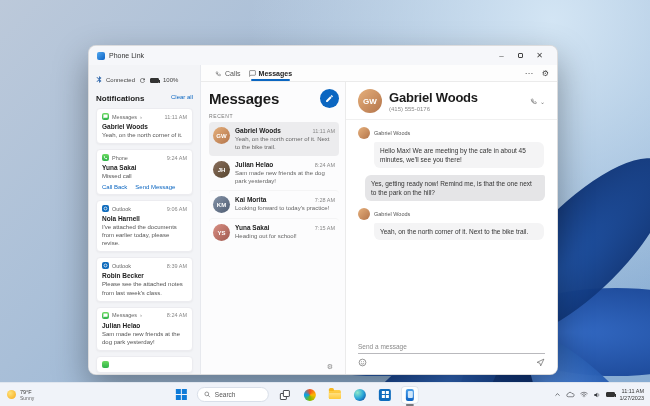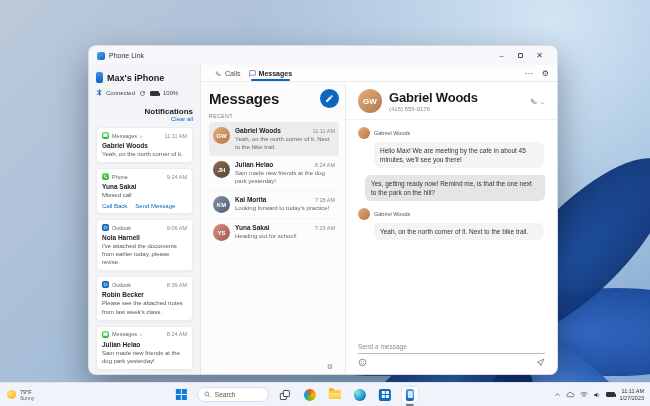--- a/index.html
+++ b/index.html
@@ -35,21 +35,21 @@
   
   .sidebar { width:112px; flex:0 0 112px; background:#f3f4f7; border-right:1px solid #e7e9ee; padding:5px 7px; overflow:hidden; }
   .device-row { display:flex; align-items:center; gap:4px; margin-top:2px; }
   .phone-glyph { width:7px; height:11px; border-radius:2px; background:linear-gradient(180deg,#3f93e8,#0b62c4); }
   .device-name { font-size:9px; font-weight:bold; color:#1b1b1b; }
   .status-row { display:flex; align-items:center; gap:4px; margin-top:6px; color:#444; }
   .status-row svg { display:block; }
   .status-text { font-size:6px; color:#444; }
   .battery { width:9px; height:5px; border:1px solid #333; border-radius:1px; position:relative; background:#333; }
   .battery::after { content:""; position:absolute; right:-2px; top:1px; width:1px; height:3px; background:#333; }
-  .notif-head { display:flex; align-items:flex-end; justify-content:space-between; margin-top:10px;flex-direction:column; }
+  .notif-head { display:flex; align-items:flex-start; justify-content:space-between; margin-top:10px; }
   .notif-title { font-size:8px; font-weight:bold; color:#1b1b1b; }
   .clear-all { font-size:6px; color:#0b66c1; }
   .cards { margin-top:5px; display:flex; flex-direction:column; gap:5px; }
   .card { background:#fff; border:1px solid #ececf0; border-radius:4px; padding:4px 5px; box-shadow:0 1px 2px rgba(0,0,0,.04); }
   .card-head { display:flex; align-items:center; gap:3px; }
   .app-ic { width:7px; height:7px; border-radius:2px; display:flex; align-items:center; justify-content:center; flex:0 0 7px; }
   .ic-msg { background:linear-gradient(180deg,#6ada60,#2fb24a); }
   .ic-phone { background:linear-gradient(180deg,#6ada60,#2fb24a); }
   .ic-outlook { background:#0f6cbd; }
   .app-ic svg { display:block; }
@@ -179,24 +179,20 @@
       <span class="win-btn">
           <i class="maxbox"></i>
         </span>
       <span class="win-btn">✕</span>
     </div>
   </div>
 
   <div class="app-body">
 
     <div class="sidebar">
-      <div class="device-row">
-        <span class="phone-glyph"></span>
-        <span class="device-name">Max's iPhone</span>
-      </div>
       <div class="status-row">
         <svg width="6" height="8" viewBox="0 0 12 16">
             <path d="M6 0l5 4-3.5 3L11 10 6 14V9l-4 3-1-1 4.5-4L1 3l1-1 4 3V0z" fill="#3a6fb0"></path>
           </svg>
         <span class="status-text">Connected</span>
         <svg width="7" height="7" viewBox="0 0 24 24">
             <path d="M17.65 6.35A7.96 7.96 0 0 0 12 4a8 8 0 1 0 7.73 10h-2.08A6 6 0 1 1 12 6c1.66 0 3.14.69 4.22 1.78L13 11h7V4l-2.35 2.35z" fill="#444"></path>
           </svg>
         <span class="battery"></span>
         <span class="status-text">100%</span>

